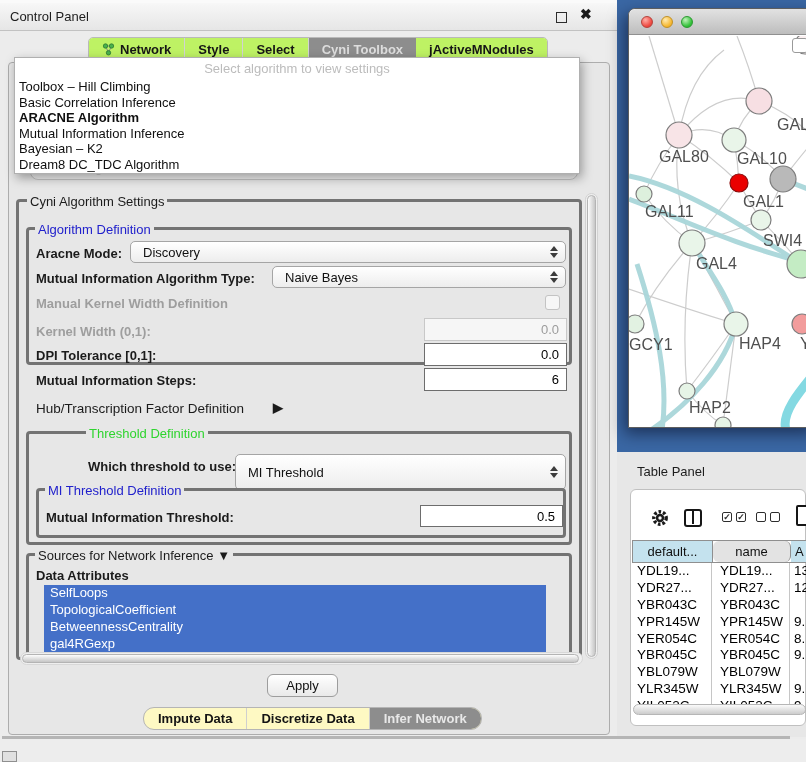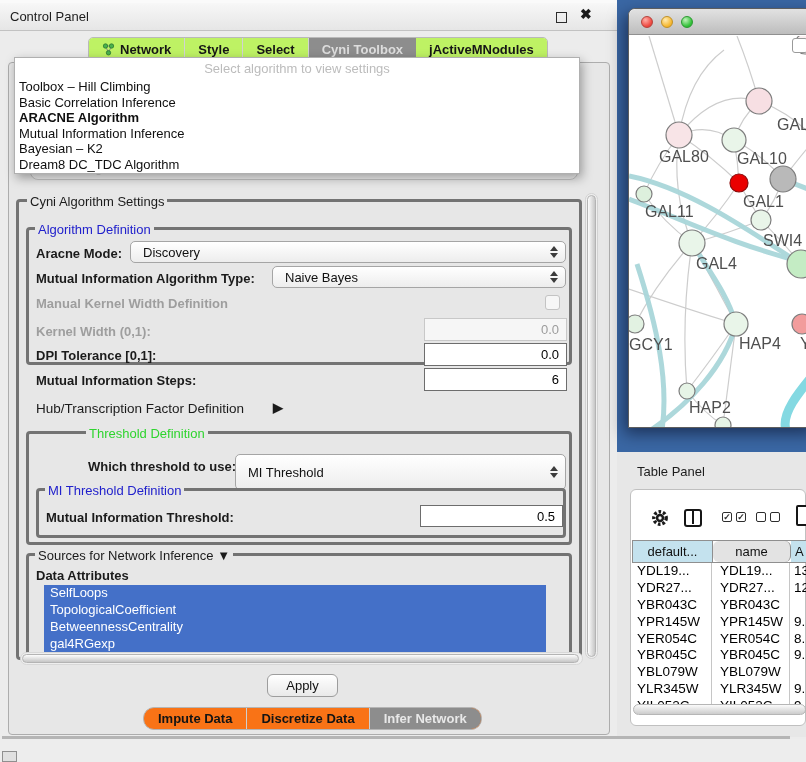--- a/index.html
+++ b/index.html
@@ -83,21 +83,21 @@
     background:linear-gradient(90deg,#fdfdfd,#c6c6c6); border:1px solid #b4b4b4; border-radius:6px; }
   .hscroll { left:20px; top:652px; width:563px; height:13px; background:#efefef;
     border:1px solid #d8d8d8; border-radius:7px; }
   .hthumb { position:absolute; left:1px; top:1px; height:9px; width:557px;
     background:linear-gradient(#fdfdfd,#c6c6c6); border:1px solid #b4b4b4; border-radius:6px; }
 
   .apply-btn { left:267px; top:674px; width:71px; height:23px; border:1px solid #9d9d9d;
     border-radius:6px; background:linear-gradient(#ffffff,#e9e9e9); font-size:13px; color:#111;
     display:flex; align-items:center; justify-content:center; font-family:"Liberation Sans",sans-serif; }
 
-  .btabbar { left:143px; top:707px; height:23px; display:flex; background:#f97316;
+  .btabbar { left:143px; top:707px; height:23px; display:flex; background:#fef9c3;
     border:1px solid #b5b5b5; border-radius:11px; overflow:hidden; z-index:5; }
   .btab { display:flex; align-items:center; padding:0 14px; font-size:13px; font-weight:600;
     color:#141414; border-right:1px solid #cfcfcf; }
   .btab:last-child { border-right:none; }
   .btab.selected { background:#8d8d8d; color:#e8e8e8; }
 
   
   .desktop { left:617px; top:0; width:189px; height:452px; background:#3a67a4; }
   .net-window { left:628px; top:8px; width:190px; height:420px; background:#ffffff;
     border:1px solid #5e5e5e; border-radius:7px 7px 0 0;

